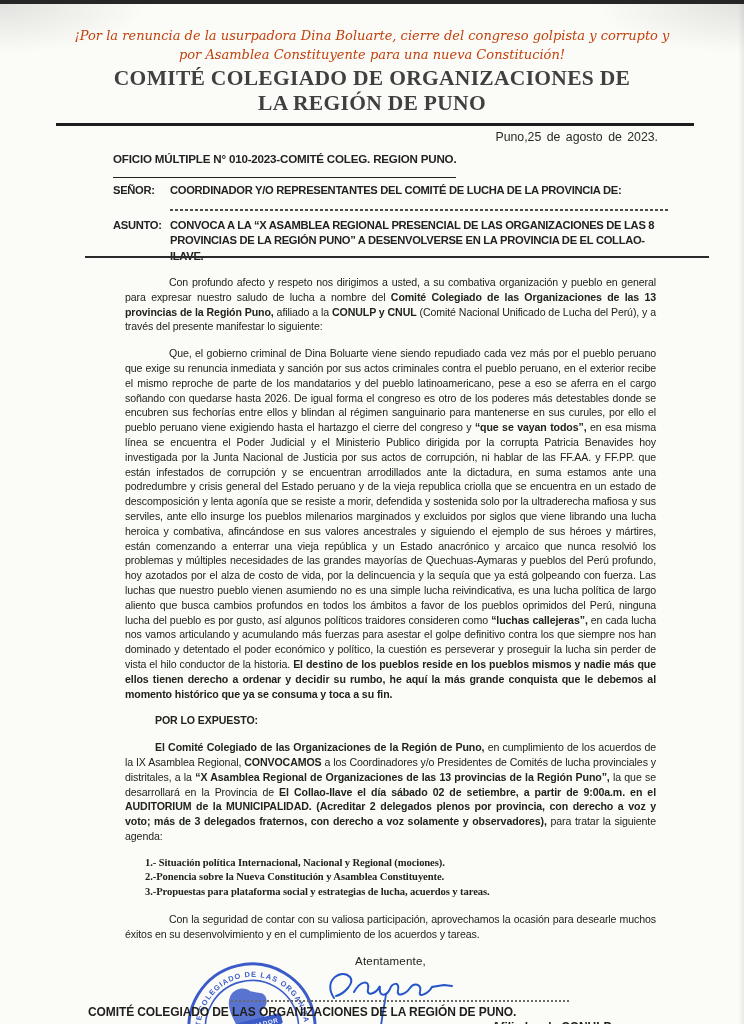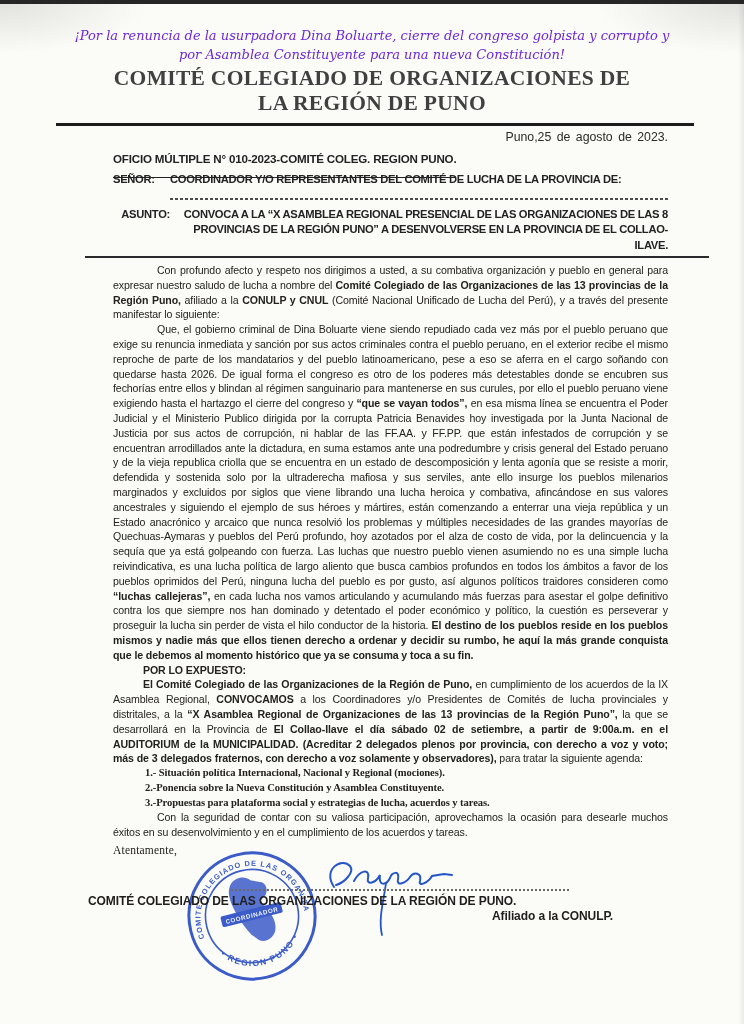--- a/index.html
+++ b/index.html
@@ -7,47 +7,47 @@
   .page{position:relative;width:744px;height:1024px;background:#fbfbf8;overflow:hidden;color:#1e1e1c;}
   .scan-top{position:absolute;top:0;left:0;right:0;height:4px;background:#262626;}
   .scan-corner-l{position:absolute;top:4px;left:0;width:150px;height:50px;
     background:radial-gradient(ellipse at top left, rgba(0,0,0,.10), transparent 70%);}
   .scan-corner-r{position:absolute;top:4px;right:0;width:150px;height:50px;
     background:radial-gradient(ellipse at top right, rgba(0,0,0,.10), transparent 70%);}
   .scan-right{position:absolute;top:0;right:0;width:6px;height:100%;
     background:linear-gradient(to left, rgba(0,0,0,.07), transparent);}
 
   .slogan{position:absolute;top:26px;left:0;width:100%;text-align:center;
-    font-family:"DejaVu Serif",serif;font-style:italic;font-size:13px;line-height:19px;color:#6d28d9;}
+    font-family:"DejaVu Serif",serif;font-style:italic;font-size:13px;line-height:19px;color:#c2410c;}
   .title{position:absolute;top:66px;left:0;width:100%;text-align:center;
     font-family:"Liberation Serif",serif;font-weight:bold;font-size:21.5px;line-height:25px;letter-spacing:.3px;color:#404040;}
   .head-rule{position:absolute;top:123px;left:56px;width:638px;height:3px;background:#1c1c1c;}
-  .date{position:absolute;top:130px;right:76px;font-size:12.3px;word-spacing:2px;color:#2a2a28;padding-left:36px;}
+  .date{position:absolute;top:130px;right:86px;font-size:12.3px;word-spacing:2px;color:#2a2a28;padding-left:36px;}
 
   .ref{position:absolute;left:113px;top:152px;width:555px;font-weight:bold;color:#222;}
   .oficio{font-size:11.6px;letter-spacing:-0.2px;}
   .oficio span{border-bottom:1.6px solid #222;padding-bottom:12px;text-align:center;}
-  .ref-row{display:flex;margin-top:7px;font-size:11.2px;letter-spacing:-0.3px;line-height:15.5px;}
+  .ref-row{display:flex;margin-top:18px;font-size:11.2px;letter-spacing:-0.3px;line-height:15.5px;}
   .ref-label{width:57px;flex:none;}
   .ref-text{flex:1;}
   .dotline-senor{margin-left:57px;margin-top:10px;height:2px;
     background:repeating-linear-gradient(90deg,#4c4c4c 0 3px,transparent 3px 5px);}
-  .asunto-row{margin-top:7px;text-align:right;}
+  .asunto-row{margin-top:7px;}
   .asunto-rule{position:absolute;top:256px;left:85px;width:624px;height:2px;background:#2a2a2a;}
 
   .content{position:absolute;left:113px;top:263px;width:555px;
     font-size:10.6px;line-height:14.8px;letter-spacing:-0.1px;text-align:justify;color:#23221f;}
-  .content p{margin:0;}
+  .content p{margin:12px;}
   .ind44{text-indent:44px;}
   .ind30{text-indent:30px;}
   .b{font-weight:bold;}
   .agenda-item{margin-left:32px;font-weight:bold;text-align:left;font-family:Liberation Serif, serif;}
 
   .sig-block{position:relative;margin-top:3px;height:160px;text-align:left;}
-  .atentamente{text-align:left;font-size:11.5px;letter-spacing:0.2px;position:relative;z-index:2;font-family:Liberation Serif, serif;}
+  .atentamente{text-align:center;font-size:11.5px;letter-spacing:0.2px;position:relative;z-index:2;}
   .sig-svg{position:absolute;left:205px;top:10px;z-index:2;}
   .sig-dotline{position:absolute;top:46px;left:118px;width:338px;height:2px;z-index:2;
     background:repeating-linear-gradient(90deg,#6a6a6a 0 2px,transparent 2px 4px);}
   .committee-line{position:absolute;top:51px;left:-25px;width:605px;text-align:left;
     font-weight:bold;font-size:12px;letter-spacing:-0.1px;z-index:2;color:#1f1e1c;}
   .afiliado-line{position:absolute;top:66px;left:0;width:500px;text-align:right;
     font-weight:bold;font-size:12px;z-index:2;color:#1f1e1c;}
   .stamp-svg{position:absolute;left:68px;top:2px;z-index:1;opacity:.92;}
 </style>
 </head>

